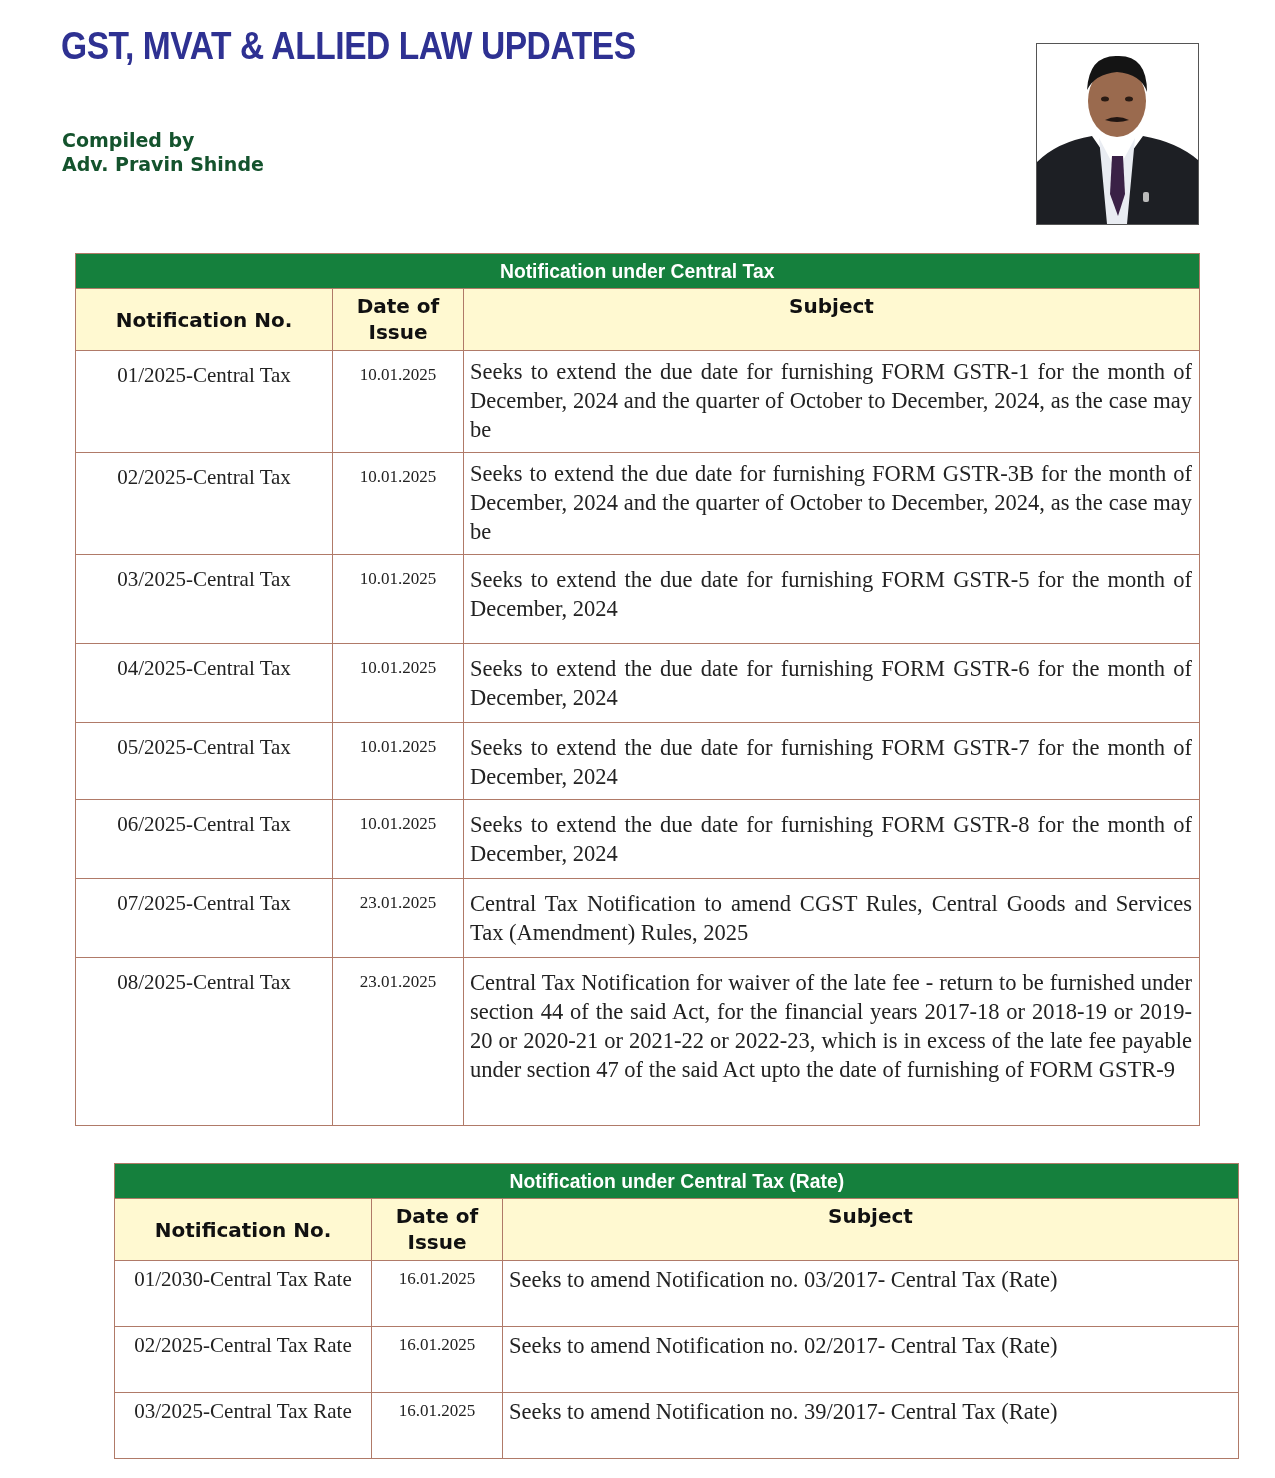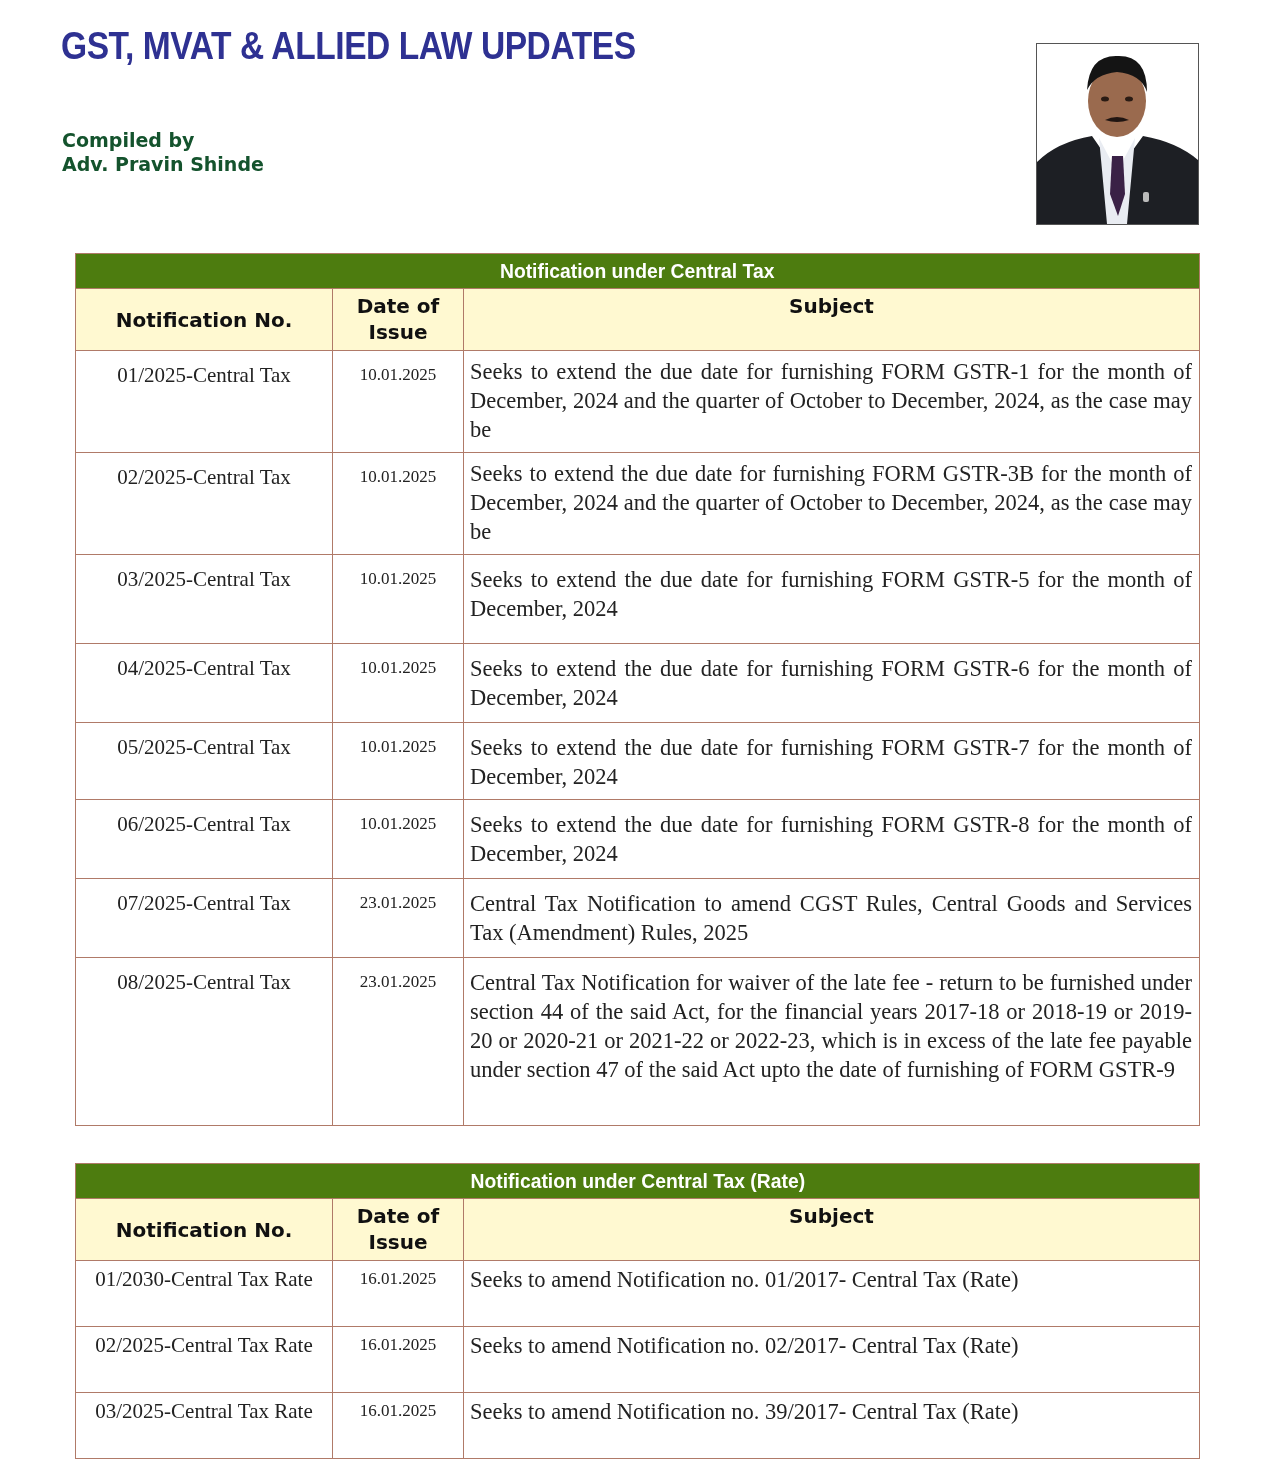--- a/index.html
+++ b/index.html
@@ -2,21 +2,21 @@
 <html><head>
 <meta charset="utf-8">
 <style>
   html, body { margin: 0; padding: 0; background: #ffffff; }
   body { width: 1275px; height: 1478px; position: relative; overflow: hidden; font-family: "Liberation Serif", serif; color: #222; }
   .title { position: absolute; left: 61px; top: 24px; font-family: "Liberation Sans", sans-serif; font-weight: bold; font-size: 39px; color: #2e3192; letter-spacing: -0.5px; transform: scaleX(0.86); transform-origin: left top; white-space: nowrap; }
   .compiled { position: absolute; left: 62px; top: 128px; font-family: "DejaVu Sans", sans-serif; font-weight: bold; font-size: 19px; line-height: 24px; color: #14532d; }
   .photo { position: absolute; left: 1036px; top: 43px; width: 163px; height: 182px; border: 1px solid #555; box-sizing: border-box; background: #fff; overflow: hidden; }
   .tbl { position: absolute; left: 75px; width: 1125px; border-collapse: collapse; table-layout: fixed; }
   .tbl td, .tbl th { border: 1px solid #b07a68; padding: 0; vertical-align: top; }
-  .tbl .band { background: #4d7c0f; color: #fff; font-family: "Liberation Sans", sans-serif; font-weight: bold; font-size: 21px; text-align: center; height: 34px; vertical-align: middle; transform: none; }
+  .tbl .band { background: #15803d; color: #fff; font-family: "Liberation Sans", sans-serif; font-weight: bold; font-size: 21px; text-align: center; height: 34px; vertical-align: middle; transform: none; }
   .tbl .band span { display: inline-block; transform: scaleX(0.92); }
   .tbl .hdr { background: #fff9d1; font-family: "DejaVu Sans", sans-serif; font-weight: bold; font-size: 20px; color: #111; text-align: center; line-height: 26px; padding-top: 4px; }
   .tbl .hdr.no { vertical-align: middle; padding-top: 0; }
   .tbl td.c1 { text-align: center; font-size: 21px; padding-top: 10px; line-height: 28px; }
   .tbl td.c2 { text-align: center; font-size: 17px; padding-top: 10px; line-height: 28px; }
   .tbl td.c3 { text-align: justify; text-align-last: left; font-size: 22.5px; line-height: 29px; padding: 6px 7px 8px 6px; }
 </style>
 </head>
 <body>
 
@@ -92,39 +92,39 @@
     <td class="c3" style="padding-top:10px;">Central Tax Notification to amend CGST Rules, Central Goods and Services Tax (Amendment) Rules, 2025</td>
   </tr>
   <tr style="height:168px;">
     <td class="c1">08/2025-Central Tax</td>
     <td class="c2">23.01.2025</td>
     <td class="c3" style="padding-top:10px;">Central Tax Notification for waiver of the late fee - return to be furnished under section 44 of the said Act, for the financial years 2017-18 or 2018-19 or 2019-20 or 2020-21 or 2021-22 or 2022-23, which is in excess of the late fee payable under section 47 of the said Act upto the date of furnishing of FORM GSTR-9</td>
   </tr>
 </tbody>
   </table>
 
-<table class="tbl" style="top:1163px;">
+<table class="tbl" style="top:1163px;margin-left:39px;">
   <colgroup>
       <col style="width:257px">
       <col style="width:131px">
       <col>
     </colgroup>
   <tbody>
       <tr>
     <td class="band" colspan="3"><span>Notification under Central Tax (Rate)</span></td>
   </tr>
   <tr style="height:62px;">
     <td class="hdr no">Notification No.</td>
     <td class="hdr">Date of Issue</td>
     <td class="hdr">Subject</td>
   </tr>
   <tr style="height:66px;">
     <td class="c1" style="padding:4px 10px 0 10px;">01/2030-Central Tax Rate</td>
     <td class="c2" style="padding-top:4px;">16.01.2025</td>
-    <td class="c3" style="padding-top:4px;">Seeks to amend Notification no. 01/2017- Central Tax (Rate)</td>
+    <td class="c3" style="padding-top:4px;">Seeks to amend Notification no. 03/2017- Central Tax (Rate)</td>
   </tr>
   <tr style="height:66px;">
     <td class="c1" style="padding:4px 10px 0 10px;">02/2025-Central Tax Rate</td>
     <td class="c2" style="padding-top:4px;">16.01.2025</td>
     <td class="c3" style="padding-top:4px;">Seeks to amend Notification no. 02/2017- Central Tax (Rate)</td>
   </tr>
   <tr style="height:66px;">
     <td class="c1" style="padding:4px 10px 0 10px;">03/2025-Central Tax Rate</td>
     <td class="c2" style="padding-top:4px;">16.01.2025</td>
     <td class="c3" style="padding-top:4px;">Seeks to amend Notification no. 39/2017- Central Tax (Rate)</td>

